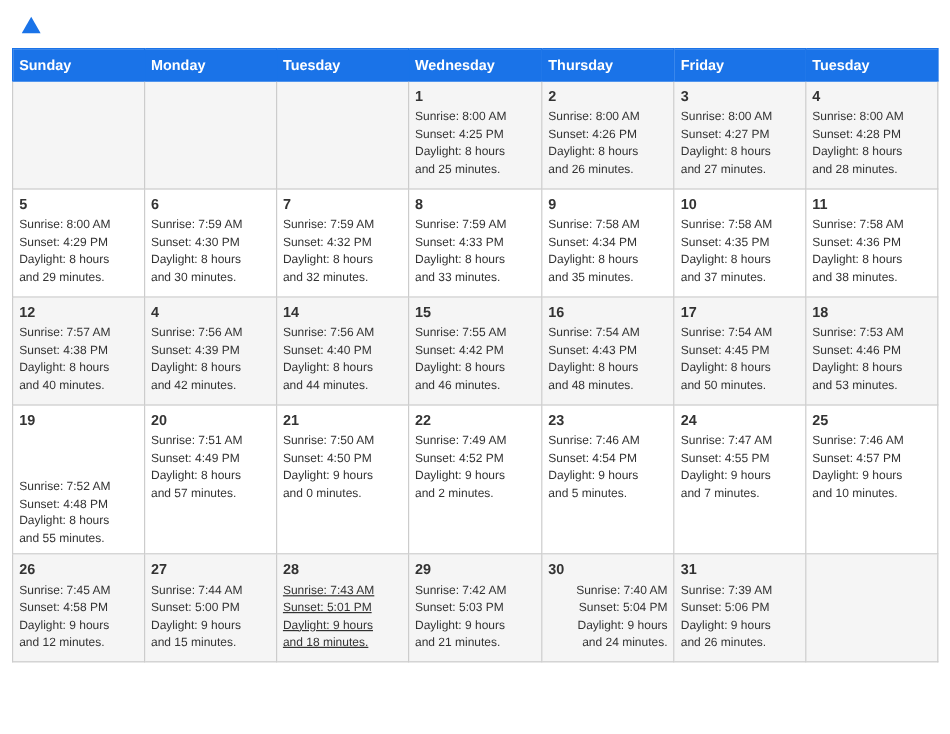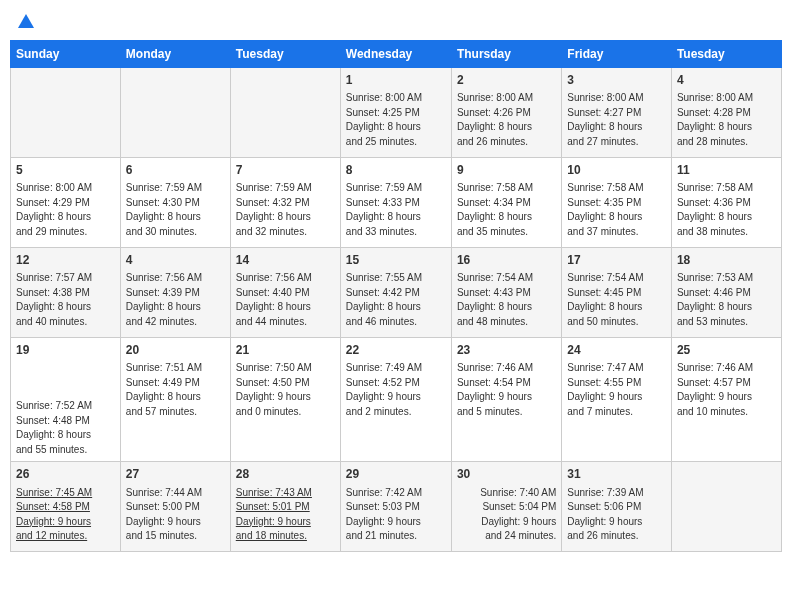--- a/index.html
+++ b/index.html
@@ -290,21 +290,21 @@
           <span class="day-number">25</span>
           <div class="day-info" style="white-space: pre-line;">Sunrise: 7:46 AM
 Sunset: 4:57 PM
 Daylight: 9 hours
 and 10 minutes.</div>
         </td>
       </tr>
       <tr>
         <td>
           <span class="day-number">26</span>
-          <div class="day-info" style="white-space: pre-line; text-decoration: underline;">Sunrise: 7:45 AM
+          <div class="day-info" style="white-space: pre-line;">Sunrise: 7:45 AM
 Sunset: 4:58 PM
 Daylight: 9 hours
 and 12 minutes.</div>
         </td>
         <td>
           <span class="day-number">27</span>
           <div class="day-info" style="white-space: pre-line;">Sunrise: 7:44 AM
 Sunset: 5:00 PM
 Daylight: 9 hours
 and 15 minutes.</div>

